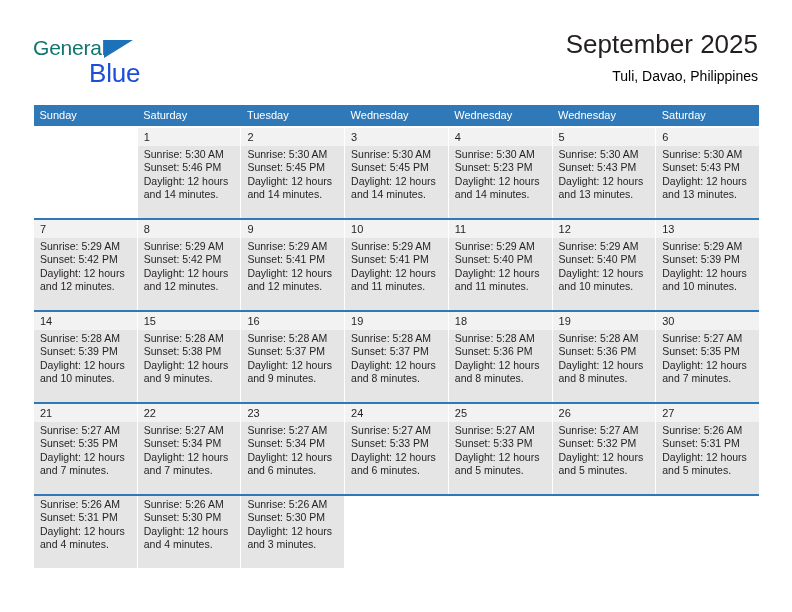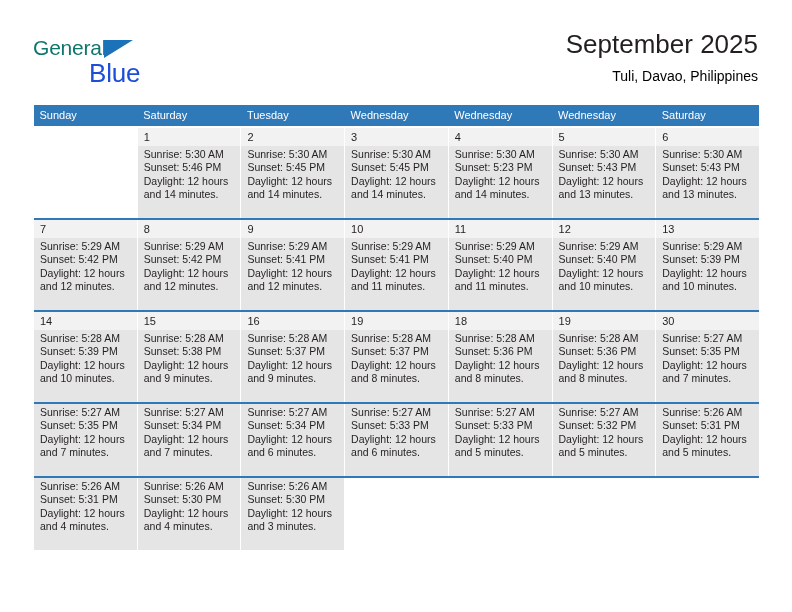--- a/index.html
+++ b/index.html
@@ -345,20 +345,29 @@
           <span class="line">Sunrise: 5:27 AM</span>
           <span class="line">Sunset: 5:35 PM</span>
           <span class="line">Daylight: 12 hours</span>
           <span class="line">and 7 minutes.</span>
         </td>
       </tr>
 
       <tr class="week-top">
         <td colspan="7"></td>
       </tr>
+      <tr class="daynum-row">
+        <td>21</td>
+        <td>22</td>
+        <td>23</td>
+        <td>24</td>
+        <td>25</td>
+        <td>26</td>
+        <td>27</td>
+      </tr>
       <tr class="info-row">
         <td>
           <span class="line">Sunrise: 5:27 AM</span>
           <span class="line">Sunset: 5:35 PM</span>
           <span class="line">Daylight: 12 hours</span>
           <span class="line">and 7 minutes.</span>
         </td>
         <td>
           <span class="line">Sunrise: 5:27 AM</span>
           <span class="line">Sunset: 5:34 PM</span>

